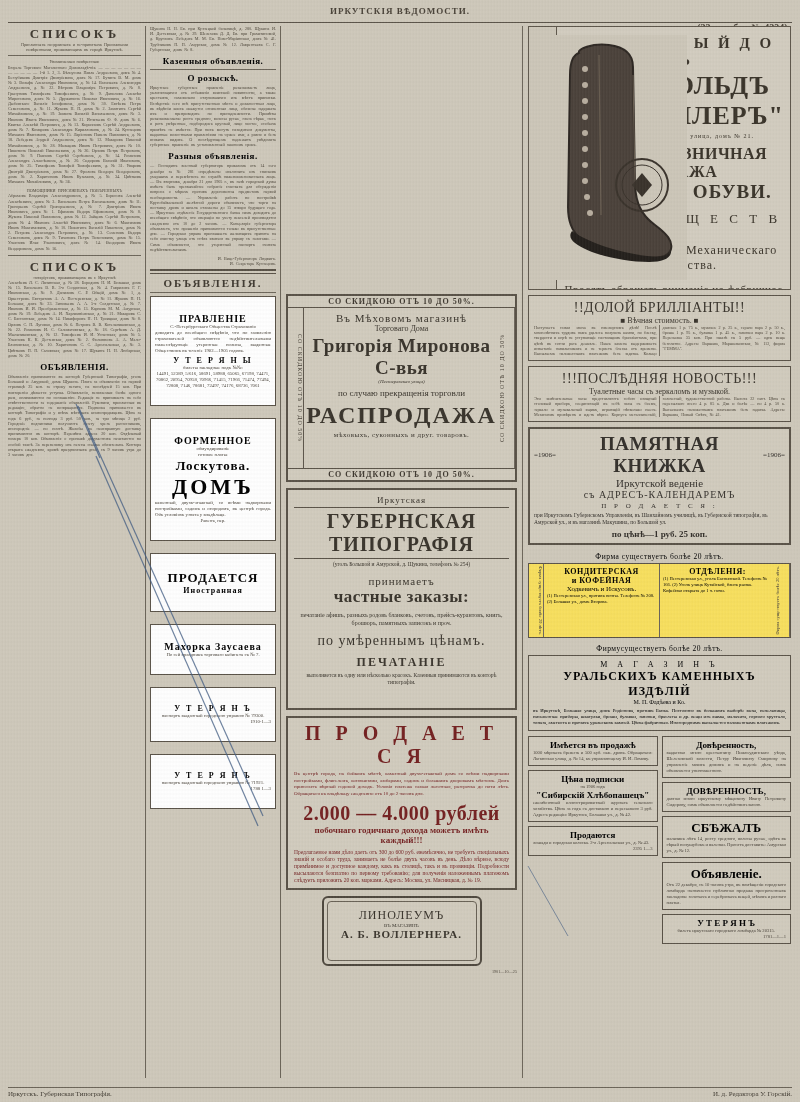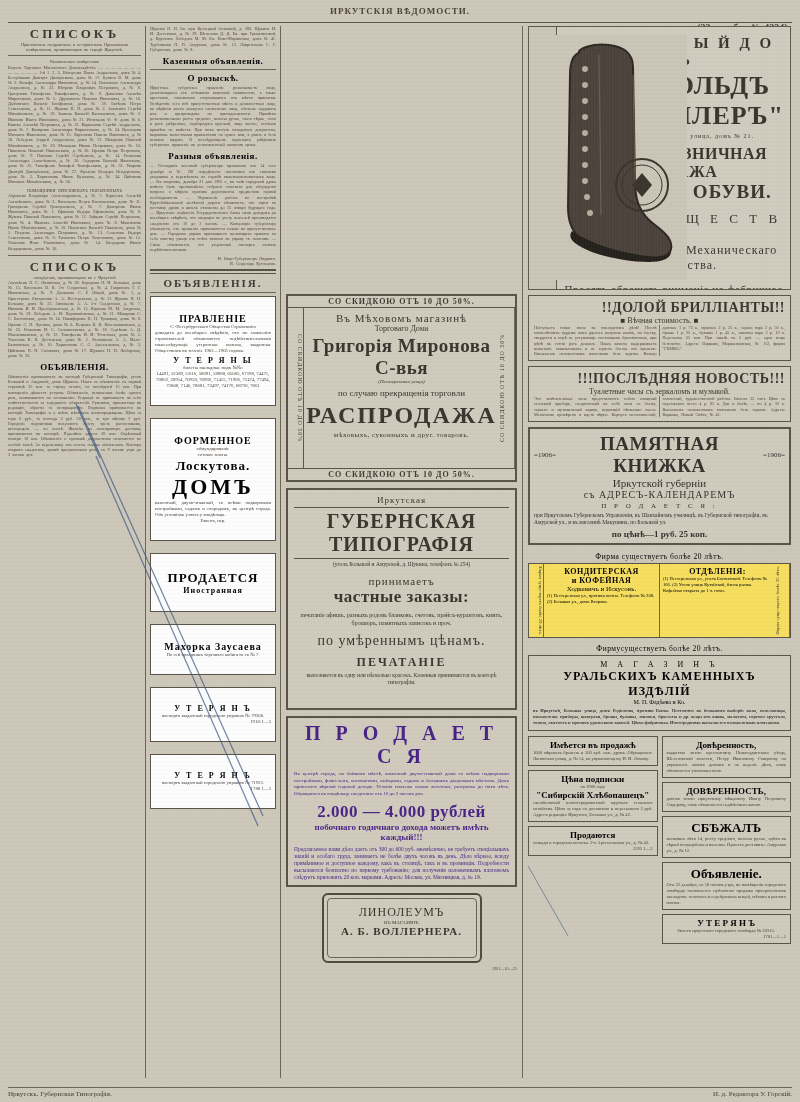--- a/index.html
+++ b/index.html
@@ -189,26 +189,26 @@
   .typo-box .a7 { font-size: 14px; margin-top: 6px; letter-spacing: 1px; }
   .typo-box .a8 { font-size: 12px; font-weight: bold; letter-spacing: 2px; margin-top: 6px; }
   .typo-box .a9 { font-size: 5.5px; line-height: 7px; margin-top: 2px; }
 
   
   .prod-box {
     border: 2px solid #5a5245;
     padding: 4px 6px;
     text-align: center;
     background: #d2cbbb;
-    color: #4c1d95;
+    color: #7f1d1d;
     margin-bottom: 6px;
   }
   .prod-box .p1 { font-size: 20px; font-weight: bold; letter-spacing: 5px; }
   .prod-box .p2 { font-size: 5px; line-height: 6.5px; text-align: justify; margin-top: 3px; }
-  .prod-box .p3 { font-size: 17px; font-weight: bold; letter-spacing: 0.5px; margin-top: 5px; }
+  .prod-box .p3 { font-size: 20px; font-weight: bold; letter-spacing: 0.5px; margin-top: 5px; }
   .prod-box .p4 { font-size: 9px; font-weight: bold; }
   .prod-box .p5 { font-size: 5.5px; line-height: 7px; text-align: justify; margin-top: 4px; }
 
   
   .lino {
     margin: 6px auto 0;
     width: 160px;
     height: 70px;
     border: 2px solid #4e473b;
     border-radius: 6px;
@@ -231,21 +231,21 @@
   .lino .q3 { font-size: 11px; letter-spacing: 1px; font-weight: bold; }
 
   
   .rbox {
     border: 1px solid #5a5245;
     padding: 4px 5px;
     margin-bottom: 5px;
     background: #d2cbbb;
     color: #3a342a;
   }
-  .rbox h2 { margin: 0; font-size: 14px; text-align: right; font-weight: bold; letter-spacing: 0.5px; }
+  .rbox h2 { margin: 0; font-size: 14px; text-align: center; font-weight: normal; letter-spacing: 0.5px; }
   .two-col {
     column-count: 2;
     column-gap: 6px;
     column-rule: 1px solid #7b7365;
   }
   .knizhka {
     border: 2px solid #5a5245;
     padding: 4px;
     text-align: center;
     margin-bottom: 5px;
@@ -515,21 +515,21 @@
         <div style="text-align:center;font-size:8px">Туалетные часы съ зеркаломъ и музыкой.</div>
         <div class="tiny two-col">Эти замѣчательные часы представляютъ собою изящный столовый приборъ, соединяющій въ себѣ часы съ боемъ, зеркало и музыкальный ящикъ, играющій нѣсколько пьесъ. Механизмъ провѣренъ и идетъ вѣрно. Корпусъ металлическій, золоченый, художественной работы. Высота 22 сант. Цѣна съ пересылкою всего 4 р. 85 к. Два и болѣе — по 4 р. 50 к. Высылаемъ наложеннымъ платежомъ безъ задатка. Адресъ: Варшава, Новый Свѣтъ, № 41.</div>
       </div>
 
       <div class="knizhka">
         <div class="k0">
           <span>=1906=</span>
           <span class="k1">ПАМЯТНАЯ КНИЖКА</span>
           <span>=1906=</span>
         </div>
-        <div class="k2">Иркутской губерніи</div>
+        <div class="k2">Иркутской веденіе</div>
         <div class="k3">съ АДРЕСЪ-КАЛЕНДАРЕМЪ</div>
         <div class="k4">П Р О Д А Е Т С Я :</div>
         <div class="k5">при Иркутскомъ Губернскомъ Управленіи, въ Шанхайномъ училищѣ, въ Губернской типографіи, въ Амурской ул., и въ магазинѣ Макушина, по Большой ул.</div>
         <div class="k6">по цѣнѣ—1 руб. 25 коп.</div>
       </div>
 
       <div class="firm-bar">Фирма существуетъ болѣе 20 лѣтъ.</div>
       <div class="dept">
         <div class="d-side">Фирма существуетъ болѣе 20 лѣтъ.</div>
         <div class="d-cell">

